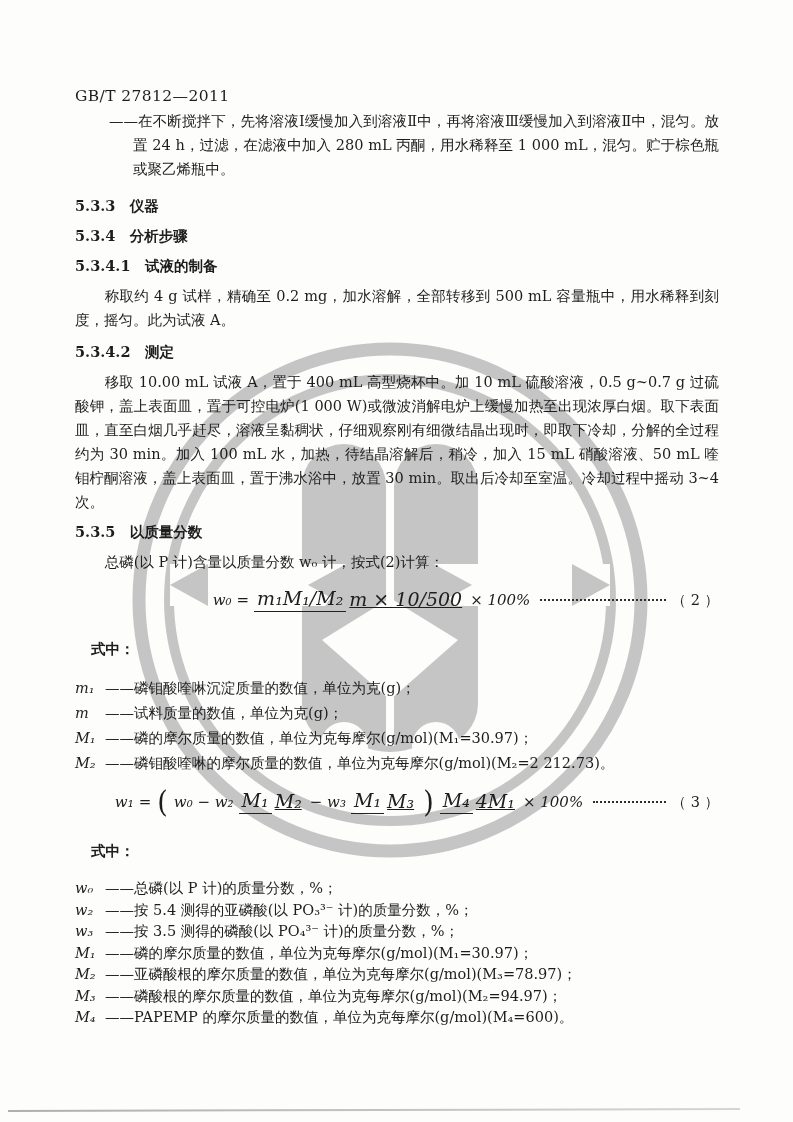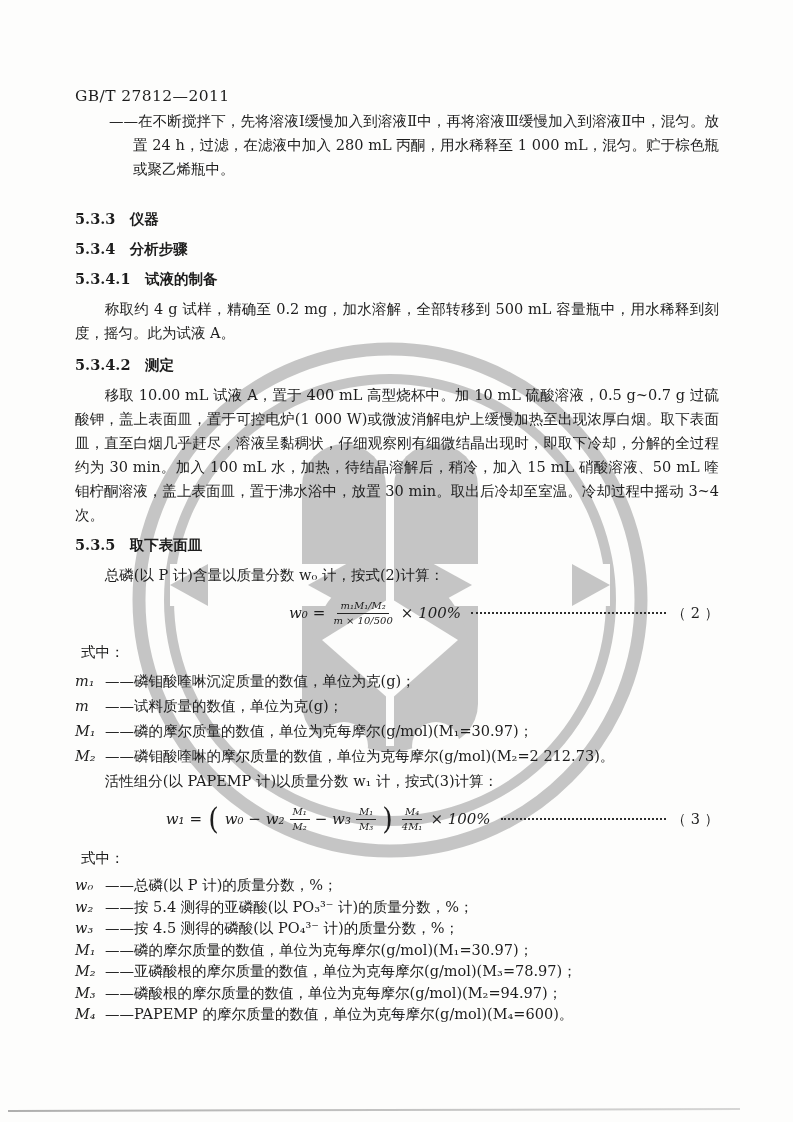--- a/index.html
+++ b/index.html
@@ -6,36 +6,36 @@
   body{
     width:793px;height:1122px;position:relative;overflow:hidden;
     background:#fdfdfc;color:#1d1d1d;
     font-family:"DejaVu Serif","Liberation Serif",serif;
   }
   .page-content{
     position:absolute;left:75px;top:84px;width:644px;z-index:2;
     font-size:14.5px;line-height:24px;text-align:justify;
   }
   .std-header{font-size:15.5px;letter-spacing:.4px;line-height:25px;}
-  .dash-para{margin-left:58px;text-indent:-24px;margin-bottom:26px;}
+  .dash-para{margin-left:58px;text-indent:-24px;margin-bottom:13px;}
   .sec-h{font-weight:bold;margin:6px 0 6px 0;line-height:24px;}
   .para-indent{text-indent:2.05em;margin:2px 0 8px 0;}
   .para-tight{text-indent:2.05em;margin:0 0 4px 0;}
-  .shizhong{line-height:22px;margin:6px;}
+  .shizhong{line-height:22px;margin:16px;font-weight:bold;}
   .def-row{display:flex;line-height:25px;}
   .def-row.tight{line-height:21.5px;}
   .def-term{font-style:italic;min-width:30px;flex:none;}
   .def-text{flex:1;}
   .formula-row{display:flex;align-items:center;margin:4px 0 4px 0;min-height:44px;}
   .f-spacer{flex:1.1;}
   .f-spacer.narrow{flex:0.55;}
   .f-math{display:inline-flex;align-items:center;font-style:italic;font-size:15px;gap:5px;white-space:nowrap;}
-  .frac{display:inline-flex;flex-direction:column;align-items:center;line-height:1.12;font-size:10px;}
+  .frac{display:inline-flex;align-items:flex-start;line-height:1.12;font-size:19px;}
   .frac .num{border-bottom:1.3px solid #222;padding:0 3px 1px;}
-  .frac .den{padding:1px 3px 0;}
+  .frac .den{padding:1px 3px 0;text-decoration:underline;}
   .bigp{font-size:27px;font-weight:400;transform:scaleY(1.12);margin:0 1px;font-style:normal;}
   .leader{flex:1;border-bottom:2.2px dotted #2e2e2e;height:0;margin:0 6px 0 10px;min-width:60px;}
   .f-label{flex:none;font-size:14.5px;font-style:normal;}
   .watermark-wrap{position:absolute;left:88px;top:328px;width:604px;height:548px;z-index:1;opacity:.5;}
   .scan-line-bottom{
     position:absolute;left:8px;top:1109px;width:732px;height:2px;z-index:3;
     background:linear-gradient(to right,rgba(110,110,110,.55),rgba(140,140,140,.35));
     transform:rotate(-0.15deg);
   }
 </style>
@@ -72,21 +72,21 @@
 
   <div class="sec-h">5.3.3　仪器</div>
 
   <div class="sec-h">5.3.4　分析步骤</div>
   <div class="sec-h">5.3.4.1　试液的制备</div>
   <div class="para-indent">称取约 4 g 试样，精确至 0.2 mg，加水溶解，全部转移到 500 mL 容量瓶中，用水稀释到刻度，摇匀。此为试液 A。</div>
 
   <div class="sec-h">5.3.4.2　测定</div>
   <div class="para-tight">移取 10.00 mL 试液 A，置于 400 mL 高型烧杯中。加 10 mL 硫酸溶液，0.5 g~0.7 g 过硫酸钾，盖上表面皿，置于可控电炉(1 000 W)或微波消解电炉上缓慢加热至出现浓厚白烟。取下表面皿，直至白烟几乎赶尽，溶液呈黏稠状，仔细观察刚有细微结晶出现时，即取下冷却，分解的全过程约为 30 min。加入 100 mL 水，加热，待结晶溶解后，稍冷，加入 15 mL 硝酸溶液、50 mL 喹钼柠酮溶液，盖上表面皿，置于沸水浴中，放置 30 min。取出后冷却至室温。冷却过程中摇动 3~4 次。</div>
 
-  <div class="sec-h">5.3.5　取下表面皿</div>
+  <div class="sec-h">5.3.5　以质量分数</div>
   <div class="para-tight">总磷(以 P 计)含量以质量分数 w₀ 计，按式(2)计算：</div>
 
   <div class="formula-row">
     <span class="f-spacer"></span>
     <span class="f-math">
       <span>w₀</span>
       <span>=</span>
       <span class="frac">
         <span class="num">m₁M₁/M₂</span>
         <span class="den">m × 10/500</span>
@@ -109,21 +109,20 @@
   </div>
   <div class="def-row">
     <span class="def-term">M₁</span>
     <span class="def-text">——磷的摩尔质量的数值，单位为克每摩尔(g/mol)(M₁=30.97)；</span>
   </div>
   <div class="def-row">
     <span class="def-term">M₂</span>
     <span class="def-text">——磷钼酸喹啉的摩尔质量的数值，单位为克每摩尔(g/mol)(M₂=2 212.73)。</span>
   </div>
 
-  <div class="para-tight">活性组分(以 PAPEMP 计)以质量分数 w₁ 计，按式(3)计算：</div>
 
   <div class="formula-row">
     <span class="f-spacer narrow"></span>
     <span class="f-math">
       <span>w₁</span>
       <span>=</span>
       <span class="bigp">(</span>
       <span>w₀ − w₂</span>
       <span class="frac">
         <span class="num">M₁</span>
@@ -150,21 +149,21 @@
   <div class="def-row tight">
     <span class="def-term">w₀</span>
     <span class="def-text">——总磷(以 P 计)的质量分数，%；</span>
   </div>
   <div class="def-row tight">
     <span class="def-term">w₂</span>
     <span class="def-text">——按 5.4 测得的亚磷酸(以 PO₃³⁻ 计)的质量分数，%；</span>
   </div>
   <div class="def-row tight">
     <span class="def-term">w₃</span>
-    <span class="def-text">——按 4.5 测得的磷酸(以 PO₄³⁻ 计)的质量分数，%；</span>
+    <span class="def-text">——按 3.5 测得的磷酸(以 PO₄³⁻ 计)的质量分数，%；</span>
   </div>
   <div class="def-row tight">
     <span class="def-term">M₁</span>
     <span class="def-text">——磷的摩尔质量的数值，单位为克每摩尔(g/mol)(M₁=30.97)；</span>
   </div>
   <div class="def-row tight">
     <span class="def-term">M₂</span>
     <span class="def-text">——亚磷酸根的摩尔质量的数值，单位为克每摩尔(g/mol)(M₃=78.97)；</span>
   </div>
   <div class="def-row tight">

